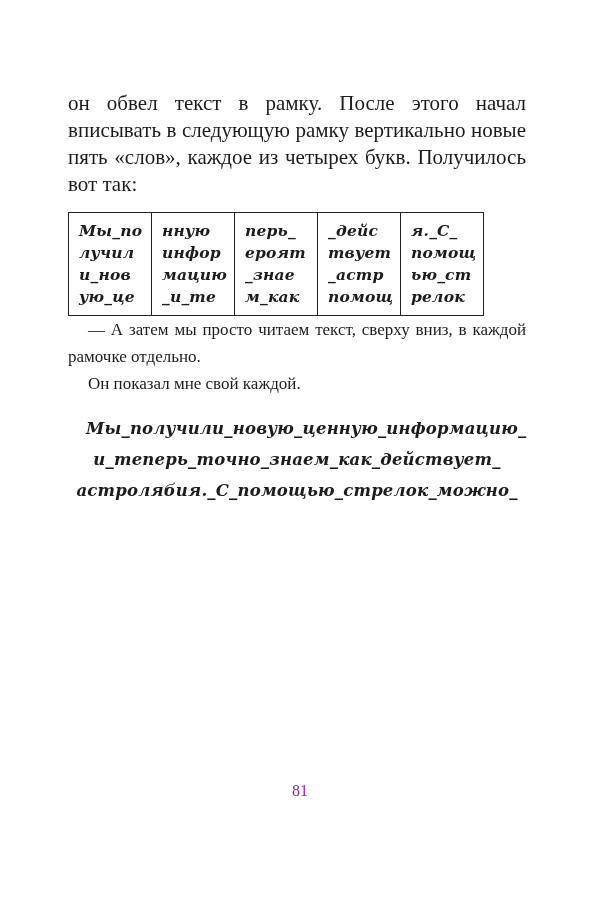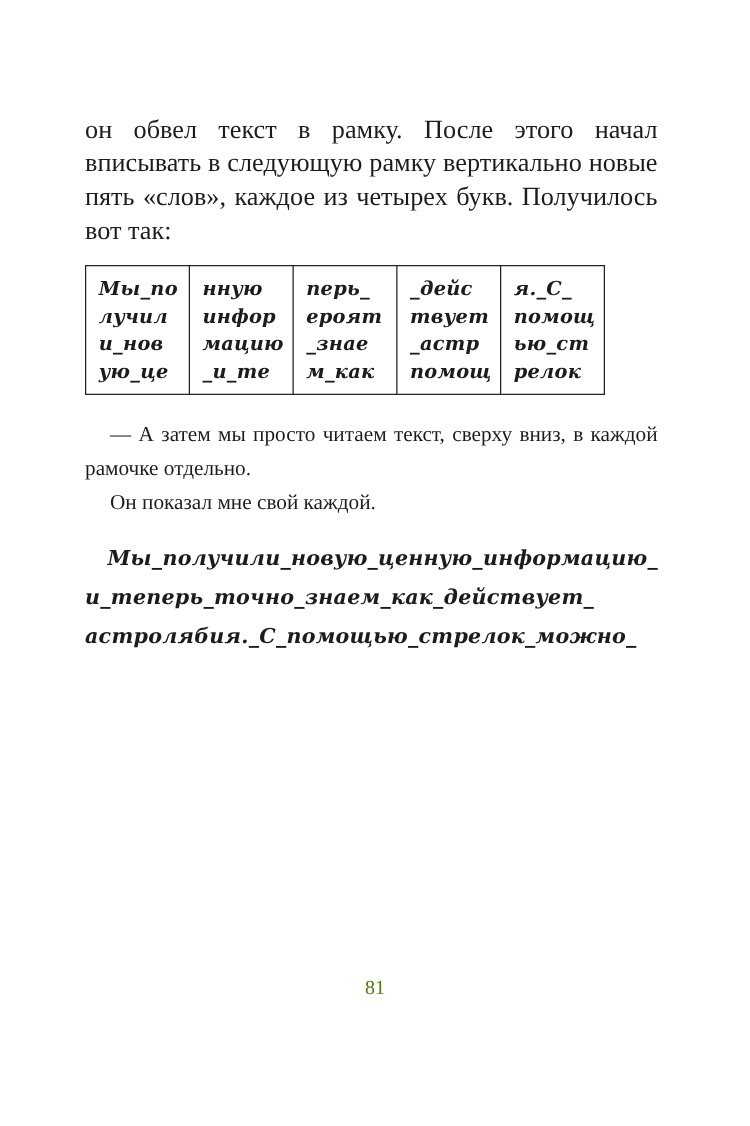--- a/index.html
+++ b/index.html
@@ -43,42 +43,43 @@
     padding: 7px 4px 6px 10px;
     font-family: "DejaVu Serif", serif;
     font-style: italic;
     font-weight: 600;
     font-size: 15.5px;
     line-height: 22px;
     white-space: pre-line;
     letter-spacing: 0.2px;
   }
 
-  .after-table { margin-top: 18px; }
+  .after-table { }
 
   .handwritten {
     margin-top: 16px;
     font-family: "DejaVu Serif", serif;
     font-style: italic;
     font-weight: 700;
     font-size: 16.5px;
     line-height: 31px;
     white-space: pre-line;
     text-indent: 18px;
     letter-spacing: 0.2px;
+    text-align: center;
   }
 
   .page-number {
     position: absolute;
     top: 782px;
     left: 0;
     width: 100%;
     text-align: center;
     font-size: 16px;
-    color: #4d7c0f;
+    color: #a21caf;
   }
 </style>
 </head>
 <body>
 
 <div class="page">
 
   <p class="body-text">он обвел текст в рамку. После этого начал вписывать в следующую рамку вертикально новые пять «слов», каждое из четырех букв. Получилось вот так:</p>
 
   <table class="cipher-table">

